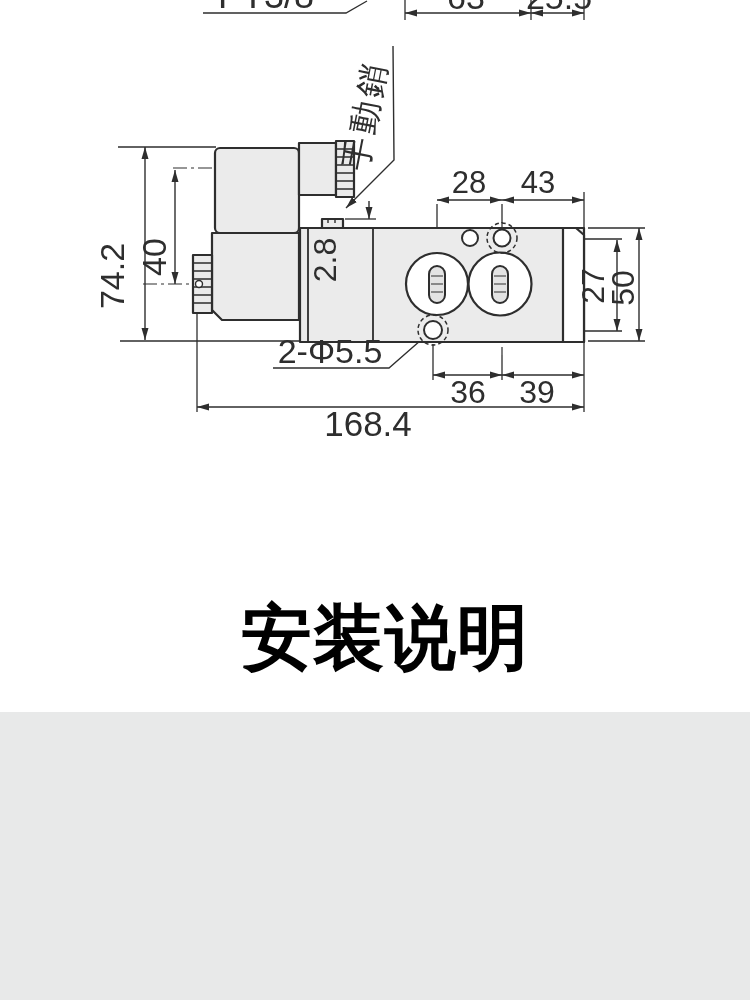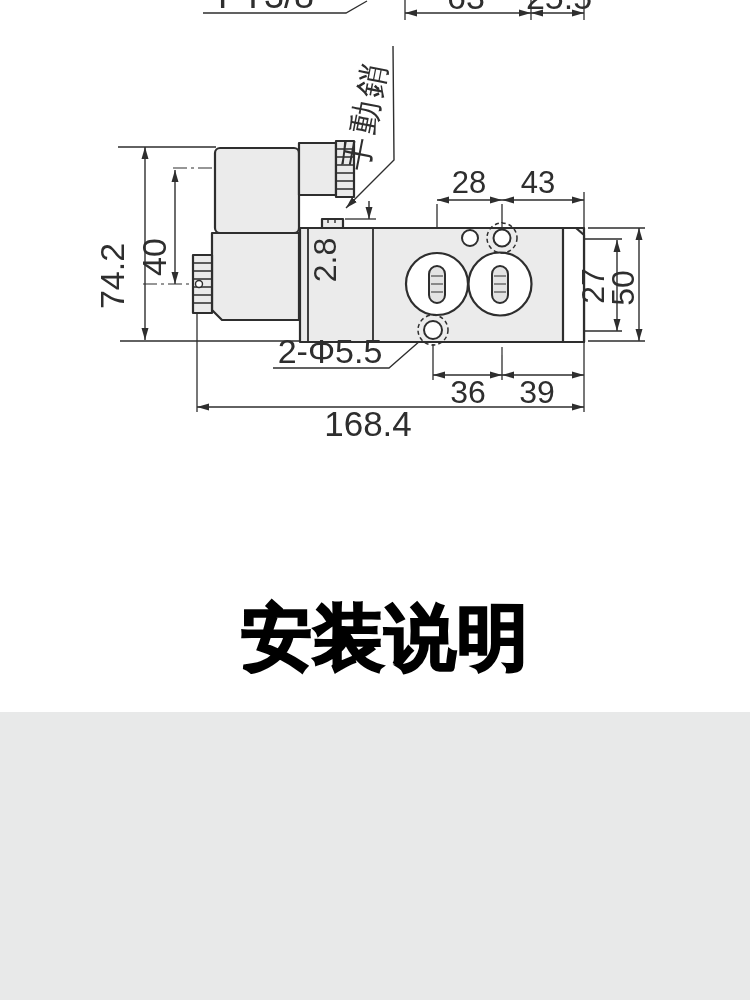--- a/index.html
+++ b/index.html
@@ -1,21 +1,21 @@
 <!DOCTYPE html>
 <html><head>
 <meta charset="utf-8">
 <style>
   html,body{margin:0;padding:0;}
   body{width:750px;height:1000px;position:relative;overflow:hidden;background:#ffffff;
        font-family:"Liberation Sans","DejaVu Sans",sans-serif;}
   .page{position:absolute;inset:0;width:750px;height:1000px;overflow:hidden;background:#fff;}
   .drawing-svg{position:absolute;left:0;top:0;}
   .section-title{position:absolute;left:0;top:591px;width:100%;text-align:center;text-indent:20px;
-      font-size:71px;font-weight:700;color:#000;letter-spacing:1px;
+      font-size:71px;font-weight:400;color:#000;letter-spacing:1px;
       -webkit-text-stroke:2.4px #000;white-space:nowrap;}
   .panel{position:absolute;left:0;top:712px;width:750px;height:288px;background:#e8e9e9;overflow:hidden;}
 </style>
 </head>
 <body>
 
 <div class="page">
 
   <svg class="drawing-svg" width="750" height="460" viewBox="0 0 750 460">
     <defs>

